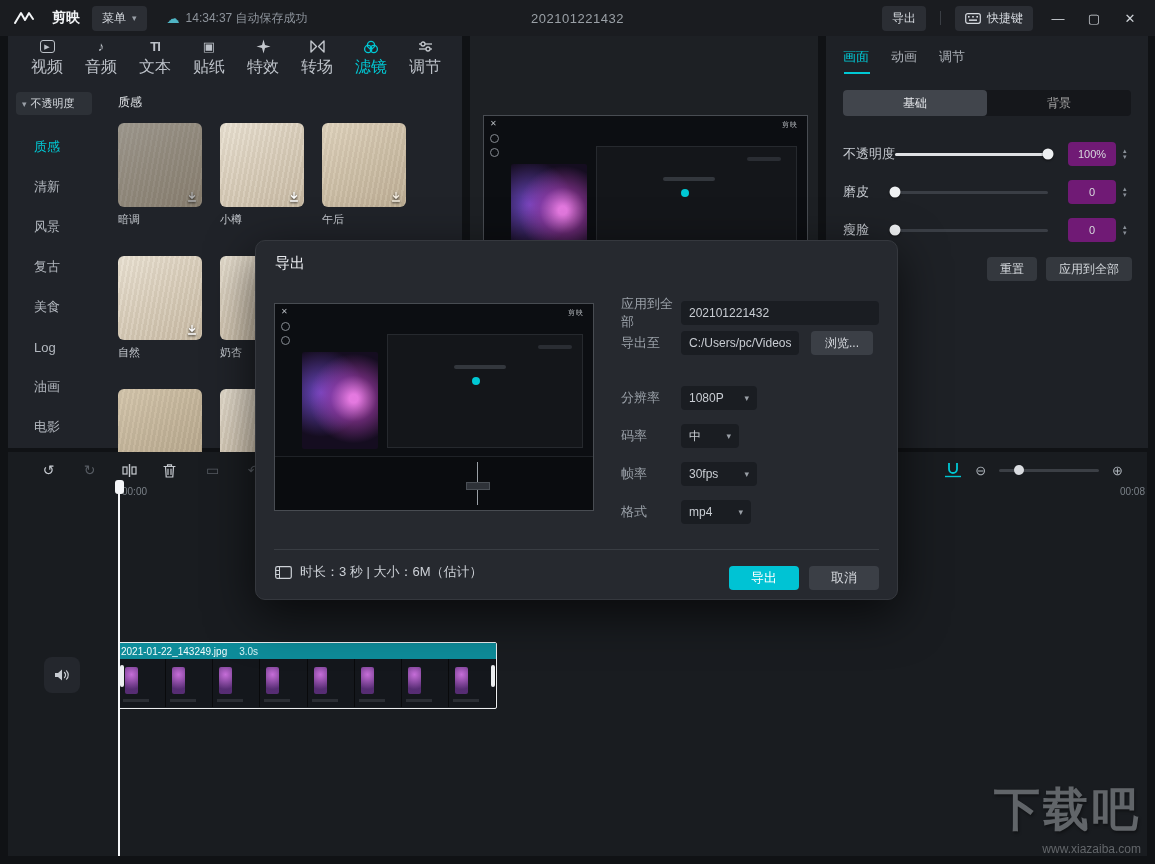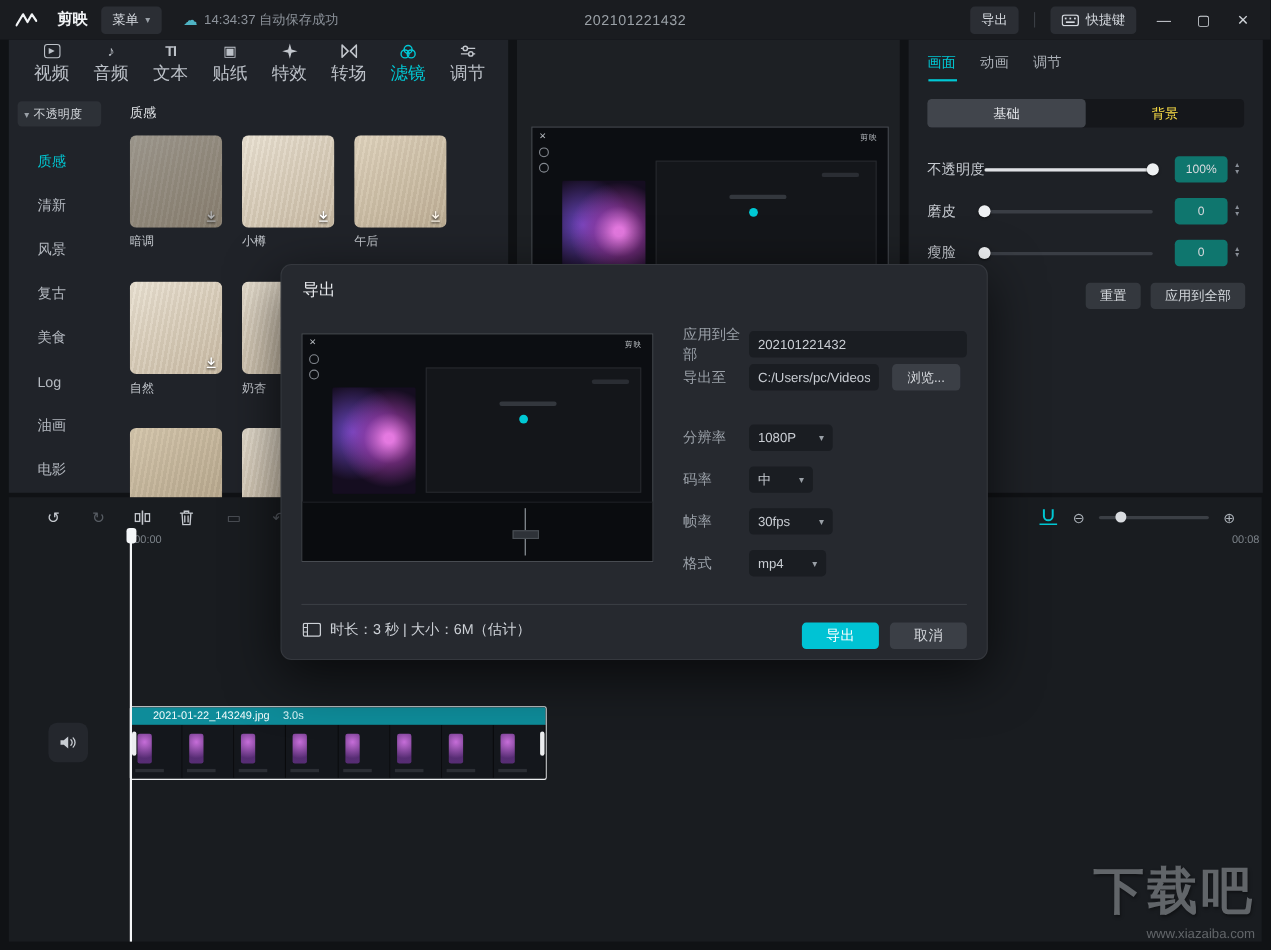--- a/index.html
+++ b/index.html
@@ -81,31 +81,31 @@
   .pf-bottom{position:absolute;left:0;right:0;bottom:0;height:54px;background:#0a0c0f;border-top:1px solid #1f2227}
   .pf-vline{position:absolute;left:202px;top:5px;bottom:5px;width:1px;background:#9aa0a6}
   .pf-chip{position:absolute;left:191px;top:25px;width:24px;height:8px;background:#2e3238;border:1px solid #4a4f55}
 
   
   .itabs{display:flex;gap:22px;padding:12px 0 0 17px}
   .itab{font-size:13px;color:#a9aeb5;padding-bottom:8px;position:relative;cursor:default}
   .itab.on{color:#00c8d4}
   .itab.on::after{content:"";position:absolute;left:1px;bottom:0;width:26px;height:2px;background:#00c8d4}
   .seg{position:absolute;left:17px;top:54px;width:288px;height:26px;background:#15171b;border-radius:4px;display:flex}
-  .seg-btn{flex:1;display:flex;align-items:center;justify-content:center;font-size:12px;color:#fde047;border-radius:4px;cursor:default}
+  .seg-btn{flex:1;display:flex;align-items:center;justify-content:center;font-size:12px;color:#a3a3a3;border-radius:4px;cursor:default}
   .seg-btn.on{background:#41454c;color:#e8eaee}
   .irow{position:absolute;left:17px;right:10px;height:24px;display:flex;align-items:center}
   .ilabel{width:52px;font-size:13px;color:#c6cad0;flex:none}
   .slider{position:relative;height:3px;background:#3a3e45;border-radius:2px;width:153px;margin-right:20px}
   .slider .fill{position:absolute;left:0;top:0;bottom:0;background:#dfe1e4;border-radius:2px}
   .slider .knob{position:absolute;top:50%;width:11px;height:11px;border-radius:50%;background:#eef0f2;
                 transform:translate(-50%,-50%);box-shadow:0 1px 2px rgba(0,0,0,.6)}
   .s100 .fill{width:100%}.s100 .knob{left:100%}
   .s0 .fill{width:0}.s0 .knob{left:0}
-  .ibox{width:48px;height:24px;background:#0f766e;border-radius:4px;display:flex;align-items:center;
+  .ibox{width:48px;height:24px;background:#701a75;border-radius:4px;display:flex;align-items:center;
         justify-content:center;font-size:11px;color:#d8dade}
   .spin{display:flex;flex-direction:column;margin-left:7px;line-height:6px}
   .spin span{font-size:7px;color:#8a9098;cursor:default}
   .ibtn-row{position:absolute;right:16px;top:221px;display:flex;gap:9px}
   .gbtn{height:24px;padding:0 13px;background:#34383e;border:none;border-radius:4px;
         font-size:12px;color:#d4d8dd;font-family:inherit;cursor:pointer}
 
   
   .timeline{position:absolute;left:8px;top:452px;width:1139px;height:404px;background:#191c20;z-index:1}
   .ttb{position:relative;height:36px;display:flex;align-items:center;gap:24px;padding-left:32px}
@@ -117,21 +117,21 @@
                  background:#d9dce0;transform:translate(-50%,-50%)}
   .zo{font-size:13px;color:#aab0b7}
   .ruler-label{position:absolute;top:34px;font-size:10px;color:#7a8087}
   .audio-btn{position:absolute;left:36px;top:205px;width:36px;height:36px;background:#24272d;
              border-radius:8px;display:flex;align-items:center;justify-content:center;cursor:pointer}
   .clip{position:absolute;left:110px;top:190px;width:379px;height:67px;border:1.5px solid #eceef0;
         border-radius:2px;overflow:hidden;background:#1b1e23;cursor:pointer}
   .clip::before,.clip::after{content:"";position:absolute;top:50%;transform:translateY(-50%);
         width:4px;height:22px;background:#eceef0;border-radius:2px;z-index:3}
   .clip::before{left:1px}.clip::after{right:1px}
-  .clip-head{height:16px;background:#0e8c9a;display:flex;align-items:center;gap:12px;padding:0 20px}
+  .clip-head{height:16px;background:#0e8c9a;display:flex;align-items:center;gap:12px;padding:0 2px}
   .clip-name{font-size:10px;color:#f2fbfc;white-space:nowrap}
   .clip-dur{font-size:10px;color:#d8f4f7}
   .clip-body{display:flex;height:48px}
   .frame{flex:1;position:relative;background:#14171c;border-right:1px solid rgba(0,0,0,.55)}
   .frame .fig{position:absolute;left:6px;top:8px;width:13px;height:27px;border-radius:2px;opacity:.95;
       background:radial-gradient(circle at 50% 28%,#cf72e2,#5a2e78 72%)}
   .frame::after{content:"";position:absolute;left:4px;bottom:5px;width:26px;height:3px;background:#3a3e44;opacity:.6}
   .playhead{position:absolute;left:110px;top:28px;width:1.5px;height:376px;background:#f4f6f8;z-index:20}
   .ph-handle{position:absolute;left:-3.5px;top:0;width:9px;height:14px;background:#f4f6f8;border-radius:3px}
 

